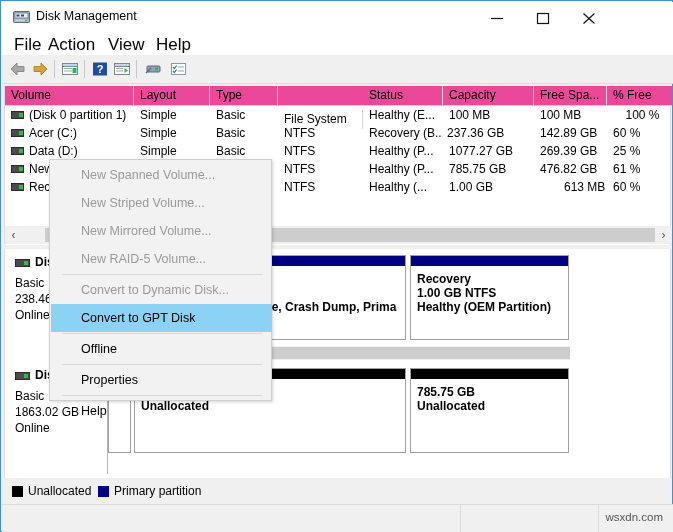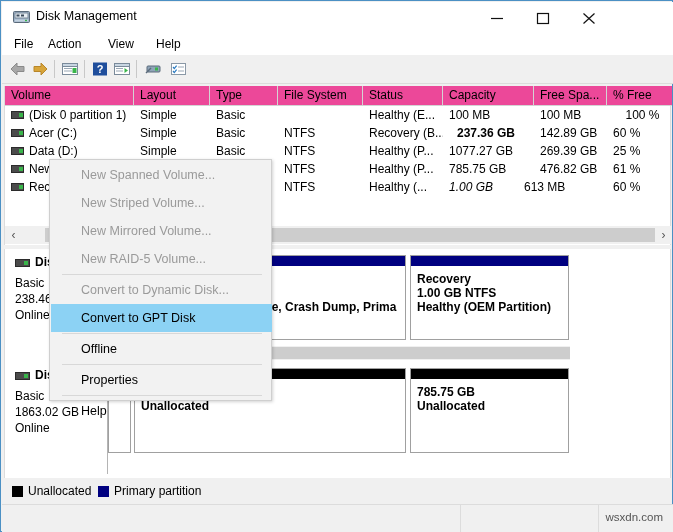--- a/index.html
+++ b/index.html
@@ -19,21 +19,21 @@
   .wbtn{position:absolute;top:1px;width:46px;height:30px;cursor:default;}
   .wbtn-min{left:472px;}
   .wbtn-max{left:518px;}
   .wbtn-close{left:564px;}
   .wbtn .glyph{position:absolute;left:0;top:0;width:46px;height:30px;}
 
   
   .menubar{position:absolute;left:1px;top:32px;width:671px;height:22px;
            background:#ffffff;}
   .menubar .mitem{position:absolute;top:3px;height:17px;line-height:17px;
-                  font-size:12px;padding:0 6px;white-space:nowrap;}
+                  font-size:17px;padding:0 6px;white-space:nowrap;}
   .mi-file{left:6px;}
   .mi-action{left:40px;}
   .mi-view{left:100px;}
   .mi-help{left:148px;}
 
   
   .toolbar{position:absolute;left:1px;top:54px;width:671px;height:28px;
            background:#f0f0f0;border-bottom:1px solid #dcdcdc;}
   .tb-sep{position:absolute;top:5px;width:1px;height:18px;background:#c8c8c8;}
   .tbi{position:absolute;top:5px;width:20px;height:18px;}
@@ -220,21 +220,21 @@
         <rect x="10" y="10.5" width="6" height="1" fill="#9aa8b6"></rect>
       </svg>
     </span>
   </div>
 
   <div class="listwrap">
     <div class="hdr">
       <div class="hcell" style="left:0;width:129px;">Volume</div>
       <div class="hcell" style="left:129px;width:76px;">Layout</div>
       <div class="hcell" style="left:205px;width:68px;">Type</div>
-      <div class="hcell" style="left:273px;width:85px;">File System</div>
+      <div class="hcell" style="left:273px;width:85px;margin-top:24px;">File System</div>
       <div class="hcell" style="left:358px;width:80px;">Status</div>
       <div class="hcell" style="left:438px;width:91px;">Capacity</div>
       <div class="hcell" style="left:529px;width:73px;">Free Spa...</div>
       <div class="hcell" style="left:602px;width:65px;border-right:none;">% Free</div>
     </div>
 
     <div class="rows">
 
       <div class="vrow" style="top:0px;">
         <span class="vol-ico">
@@ -252,21 +252,21 @@
 
       <div class="vrow" style="top:18px;">
         <span class="vol-ico">
             <i></i>
           </span>
         <span class="vol-name">Acer (C:)</span>
         <span class="vcell" style="left:129px;width:76px;">Simple</span>
         <span class="vcell" style="left:205px;width:68px;">Basic</span>
         <span class="vcell" style="left:273px;width:85px;">NTFS</span>
         <span class="vcell" style="left:358px;width:80px;">Recovery (B...</span>
-        <span class="vcell" style="left:446px;width:91px;font-weight:bold;">237.36 GB</span>
+        <span class="vcell" style="left:436px;width:91px;">237.36 GB</span>
         <span class="vcell" style="left:529px;width:73px;">142.89 GB</span>
         <span class="vcell" style="left:602px;width:65px;">60 %</span>
       </div>
 
       <div class="vrow" style="top:36px;">
         <span class="vol-ico">
             <i></i>
           </span>
         <span class="vol-name">Data (D:)</span>
         <span class="vcell" style="left:129px;width:76px;">Simple</span>
@@ -294,22 +294,22 @@
 
       <div class="vrow" style="top:72px;">
         <span class="vol-ico">
             <i></i>
           </span>
         <span class="vol-name">Recovery</span>
         <span class="vcell" style="left:129px;width:76px;">Simple</span>
         <span class="vcell" style="left:205px;width:68px;">Basic</span>
         <span class="vcell" style="left:273px;width:85px;">NTFS</span>
         <span class="vcell" style="left:358px;width:80px;">Healthy (...</span>
-        <span class="vcell" style="left:438px;width:91px;font-style:italic;">1.00 GB</span>
-        <span class="vcell" style="left:513px;width:73px;">613 MB</span>
+        <span class="vcell" style="left:438px;width:91px;">1.00 GB</span>
+        <span class="vcell" style="left:553px;width:73px;">613 MB</span>
         <span class="vcell" style="left:602px;width:65px;">60 %</span>
       </div>
     </div>
 
     <div class="hscroll">
       <div class="track">
         <div class="thumb" style="left:23px;"></div>
       </div>
       <div class="arrow l">‹</div>
       <div class="arrow r">›</div>

